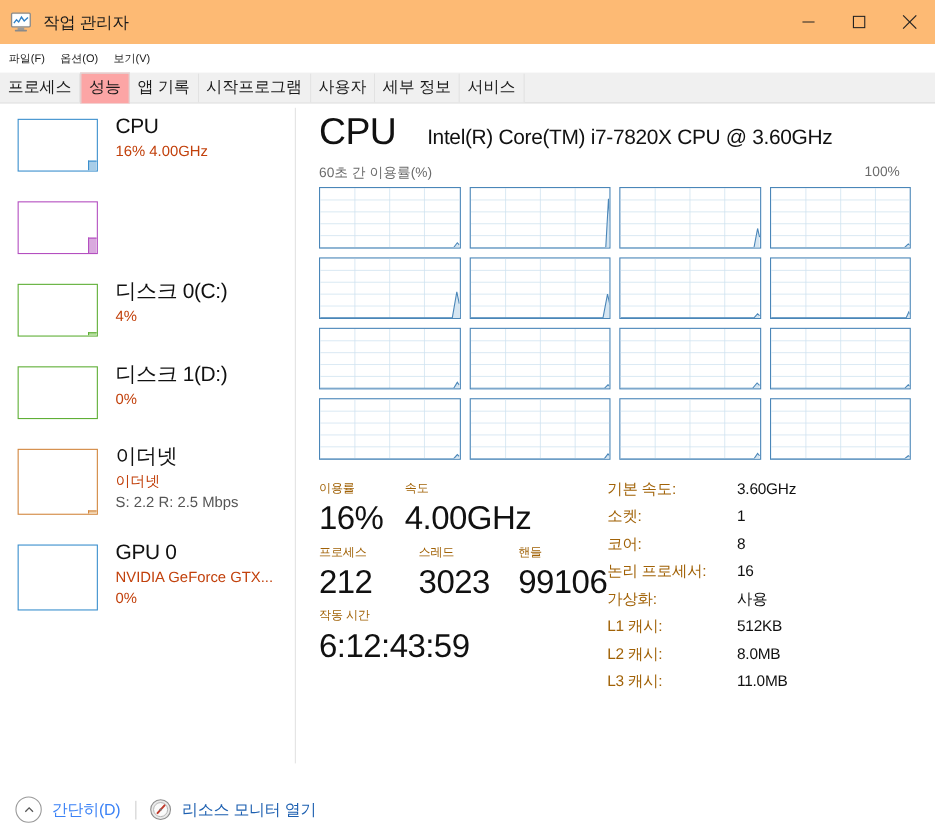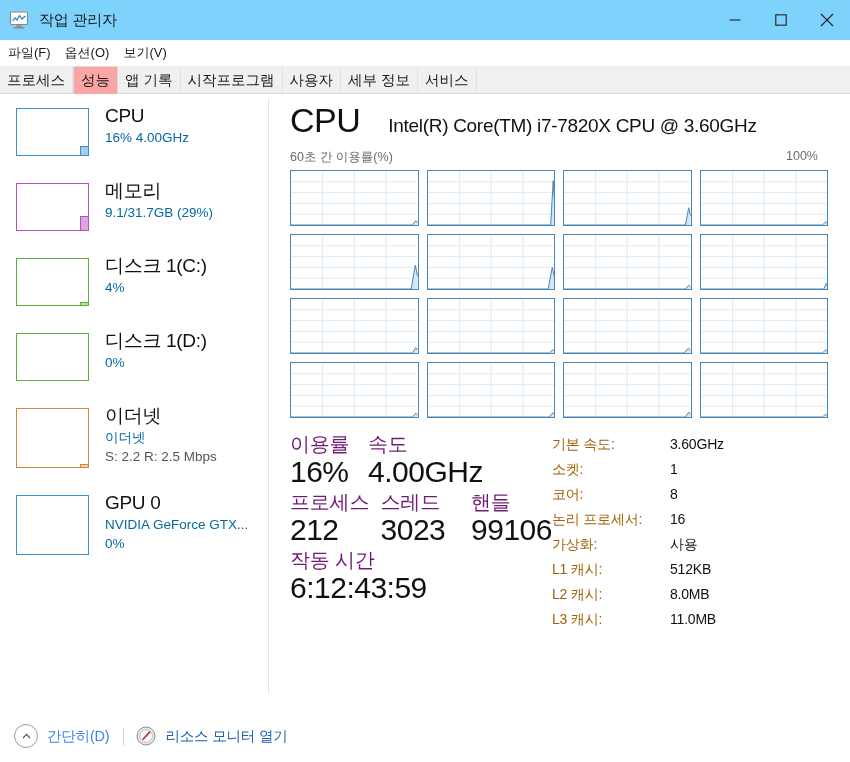--- a/index.html
+++ b/index.html
@@ -14,21 +14,21 @@
     color: #000000;
     overflow: hidden;
     position: relative;
   }
 
   
   #titlebar {
     height: 40px;
     display: flex;
     align-items: center;
-    background: #7dd3fc;
+    background: #fdba74;
     position: relative;
   }
   #app-icon {
     width: 22px;
     height: 22px;
     margin-left: 9px;
     margin-right: 8px;
     flex: 0 0 auto;
   }
   #title-text {
@@ -51,21 +51,21 @@
     justify-content: center;
   }
   .winbtn svg { display: block; }
 
   
   #menubar {
     height: 26px;
     display: flex;
     align-items: center;
     padding-left: 8px;
-    font-size: 13px;
+    font-size: 10px;
     color: #1a1a1a;
   }
   .menu-item {
     margin-right: 14px;
     white-space: nowrap;
   }
 
   
   #tabstrip {
     height: 27px;
@@ -160,21 +160,21 @@
     padding-top: 0px;
   }
   .side-title {
     font-size: 19px;
     color: #111111;
     line-height: 24px;
     letter-spacing: -0.3px;
   }
   .side-sub {
     font-size: 13.5px;
-    color: #0369a1;
+    color: #c2410c;
     line-height: 19px;
   }
   .side-sub.dim { color: #555555; }
 
   
   .mp-head {
     display: flex;
     align-items: baseline;
   }
   #mp-title {
@@ -224,22 +224,22 @@
   #stats-left {
     width: 262px;
     flex: 0 0 262px;
   }
   .stat-row {
     display: flex;
     margin-bottom: 4px;
   }
   .stat-blk { }
   .stat-lbl {
-    font-size: 20px;
-    color: #701a75;
+    font-size: 11px;
+    color: #a16207;
     line-height: 21px;
     letter-spacing: -0.2px;
   }
   .stat-val {
     font-size: 30px;
     color: #111111;
     line-height: 33px;
     letter-spacing: -0.5px;
   }
   .w1 { width: 78px; }
@@ -385,32 +385,28 @@
       <div class="side-texts">
         <div class="side-title">CPU</div>
         <div class="side-sub">16% 4.00GHz</div>
       </div>
     </div>
 
     <div class="side-item">
       <div class="thumb" style="border:1px solid #b44fc0;">
         <div class="spark" style="height:29%;background:#d9a9de;border-left:1px solid #b44fc0;border-top:1px solid #b44fc0;"></div>
       </div>
-      <div class="side-texts">
-        <div class="side-title">메모리</div>
-        <div class="side-sub">9.1/31.7GB (29%)</div>
-      </div>
     </div>
 
     <div class="side-item">
       <div class="thumb" style="border:1px solid #5faf36;">
         <div class="spark" style="height:5%;background:#b6dfa0;border-left:1px solid #5faf36;border-top:1px solid #5faf36;"></div>
       </div>
       <div class="side-texts">
-        <div class="side-title">디스크 1(C:)</div>
+        <div class="side-title">디스크 0(C:)</div>
         <div class="side-sub">4%</div>
       </div>
     </div>
 
     <div class="side-item">
       <div class="thumb" style="border:1px solid #5faf36;"></div>
       <div class="side-texts">
         <div class="side-title">디스크 1(D:)</div>
         <div class="side-sub">0%</div>
       </div>

